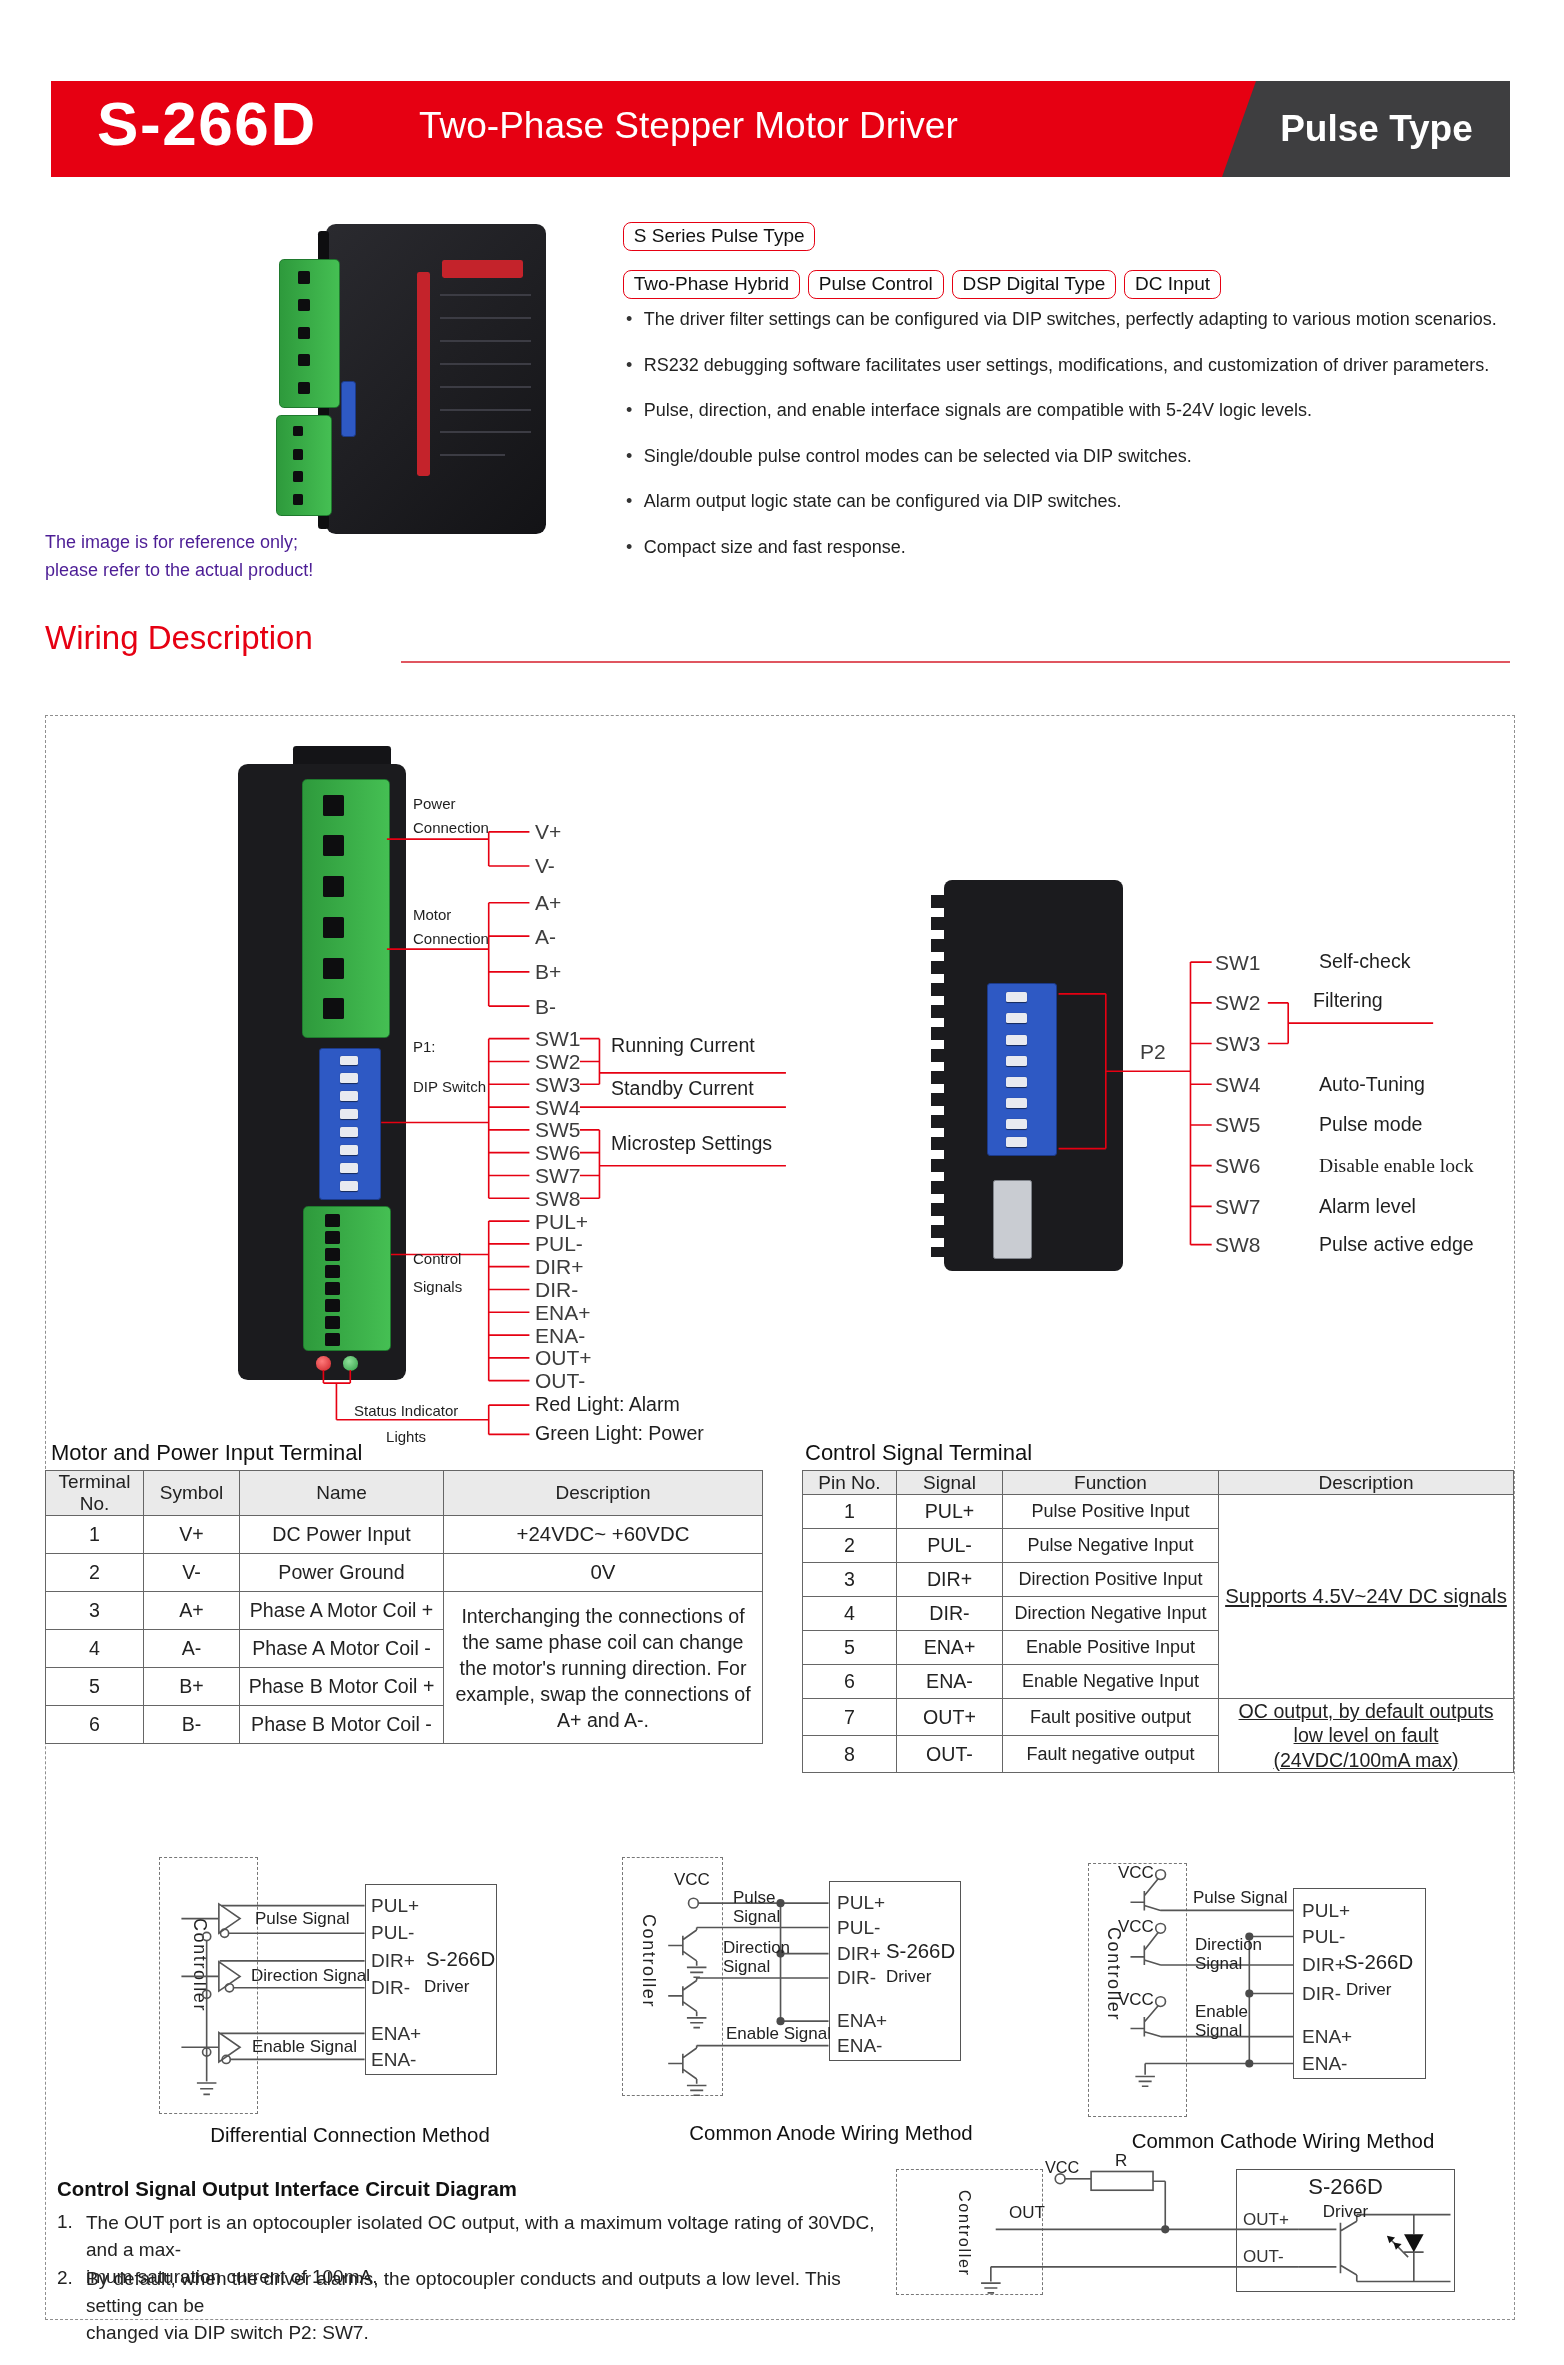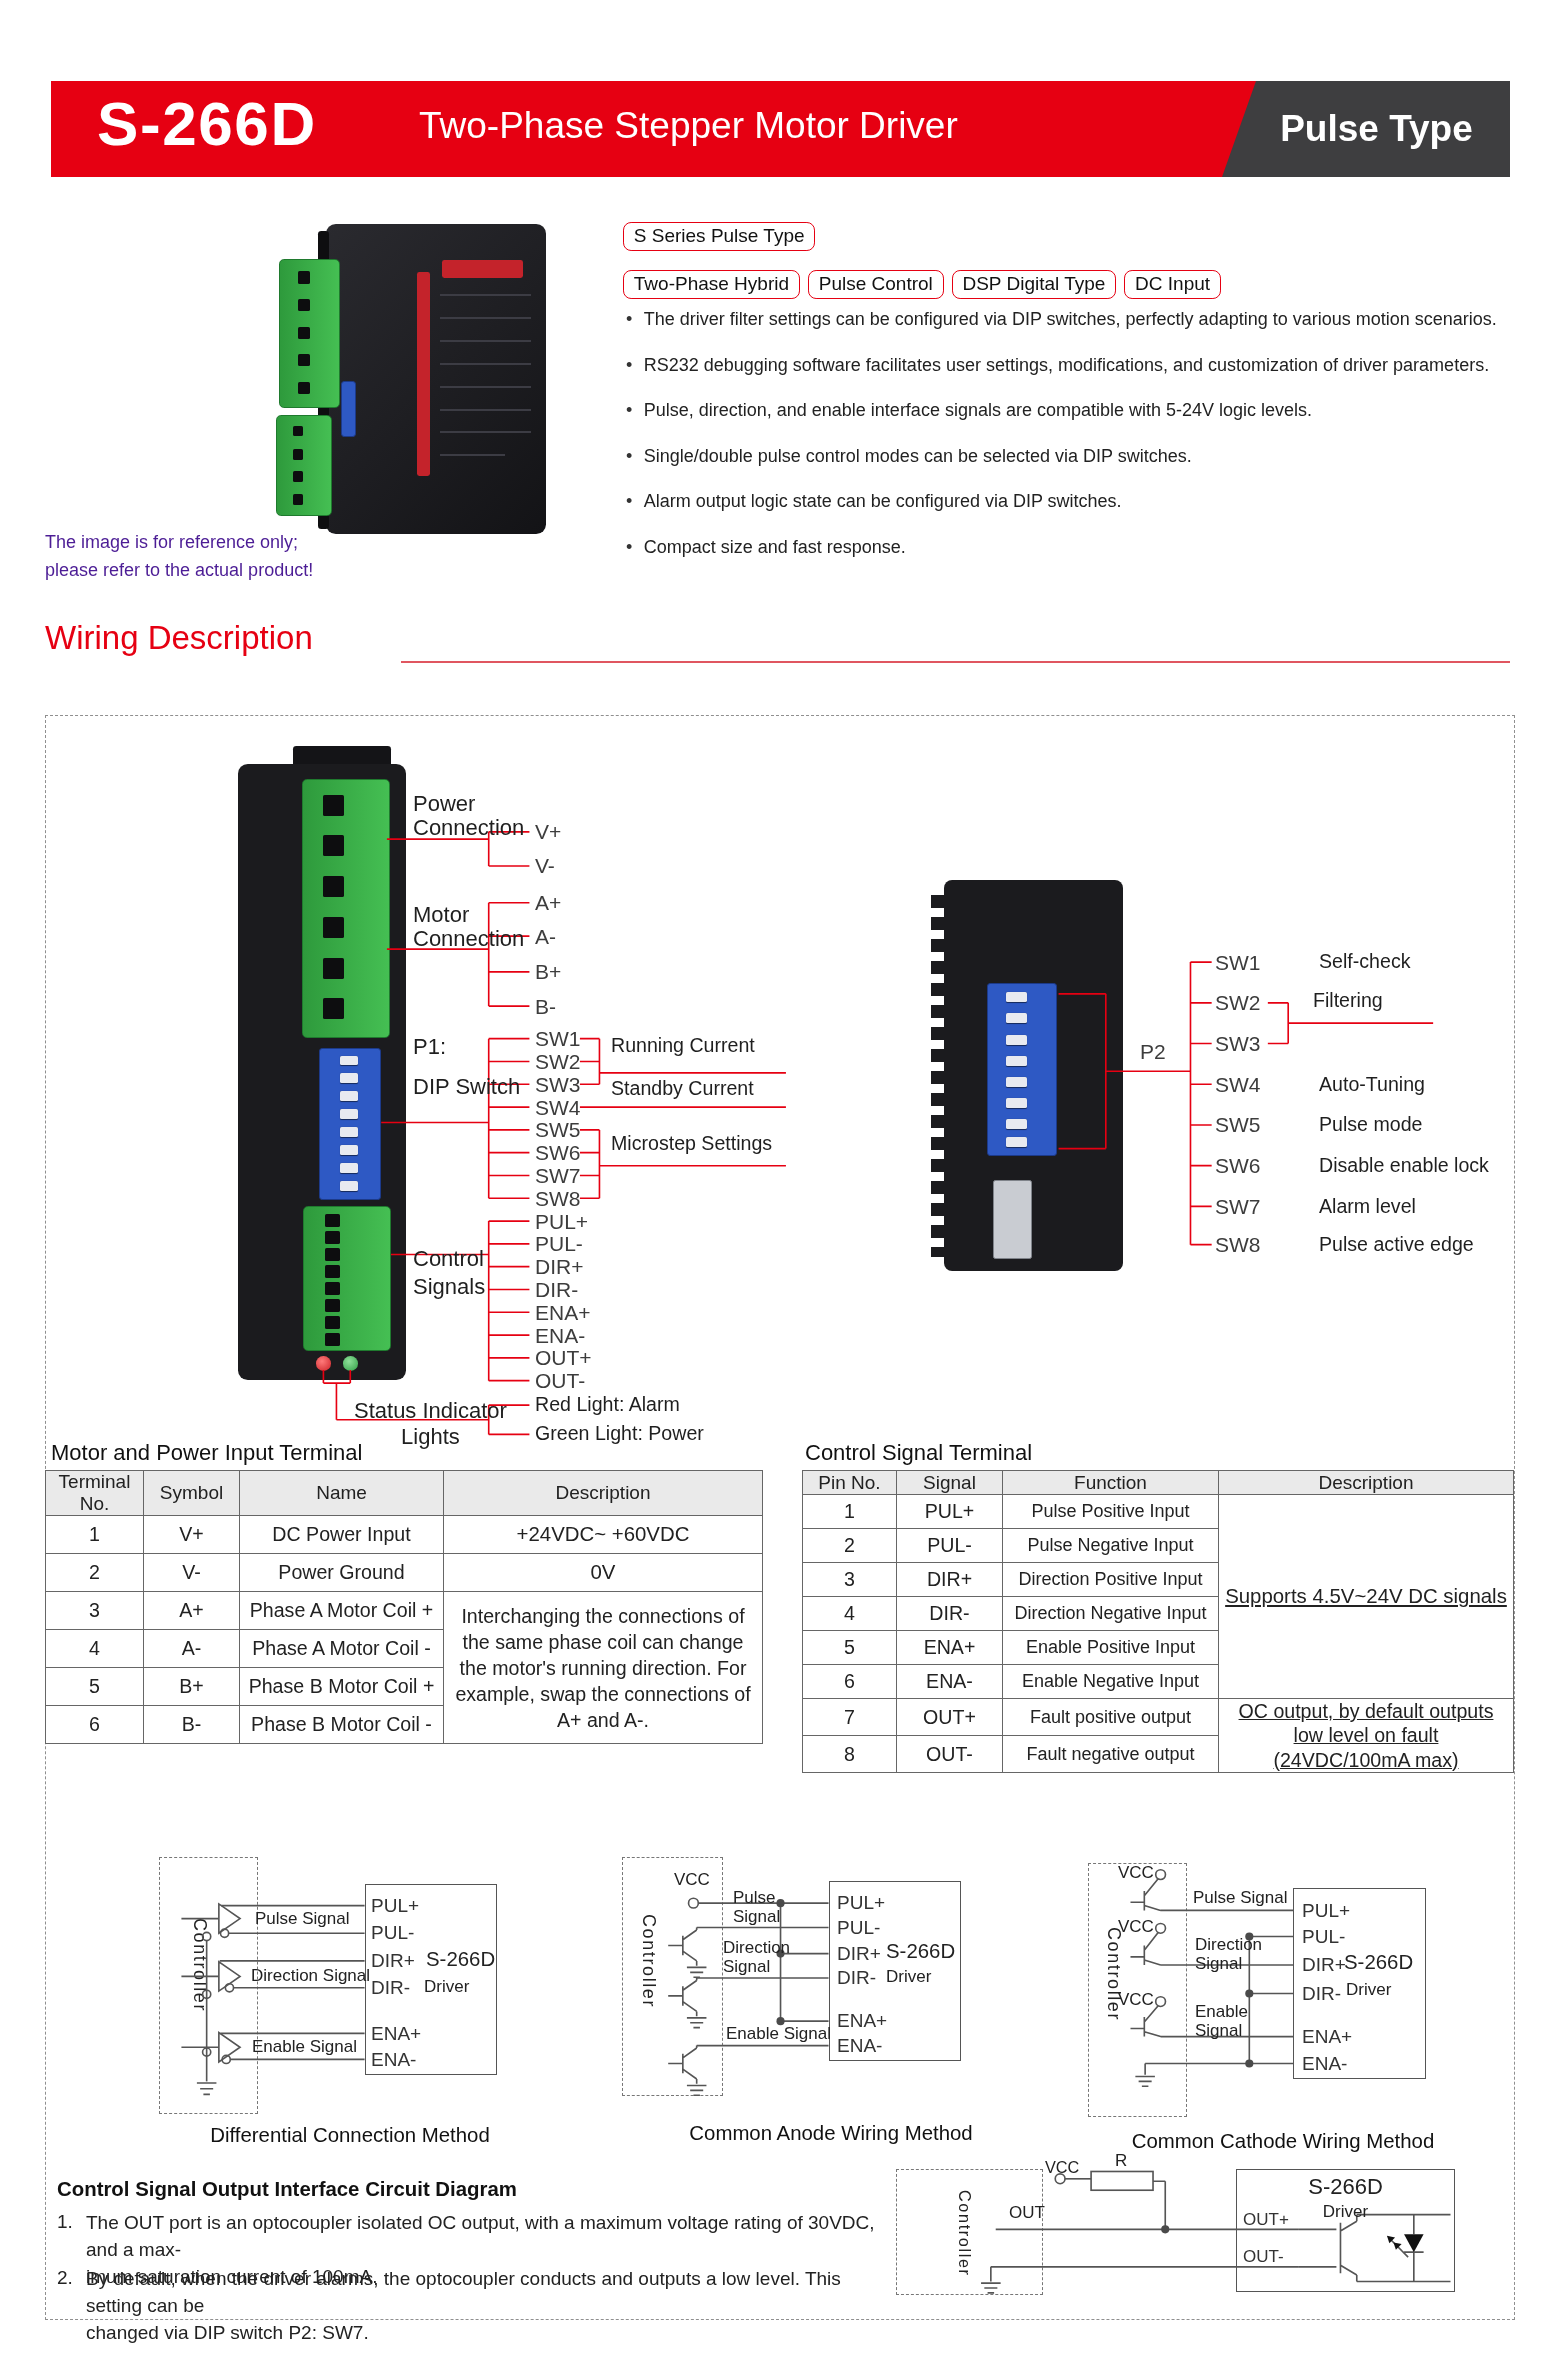--- a/index.html
+++ b/index.html
@@ -21,21 +21,21 @@
   .features li{font-size:18px;color:#222;line-height:19.6px;margin-bottom:26px;white-space:nowrap;}
   .features li::before{content:"•";margin-right:11.4px;color:#333;}
   .refnote{position:absolute;left:45px;top:528px;font-size:18px;line-height:28px;color:#4c1d95;}
   
   .wtitle{position:absolute;left:45px;top:619px;font-size:33px;color:#e60012;font-weight:500;}
   .wrule{position:absolute;left:401px;top:661px;width:1109px;height:2.4px;background:#e05660;}
   .bigdash{position:absolute;left:45px;top:715px;width:1470px;height:1605px;border:1.6px dashed #8f8f8f;box-sizing:border-box;}
   
   .pin{position:absolute;font-size:21px;color:#3d3d3d;line-height:21px;}
   .pin2{position:absolute;font-size:21px;color:#3d3d3d;line-height:21px;}
-  .lbl{position:absolute;font-size:22px;color:#1f1f1f;line-height:24.4px;}
+  .lbl{position:absolute;font-size:15px;color:#1f1f1f;line-height:24.4px;}
   .grp{position:absolute;font-size:19.6px;color:#1f1f1f;line-height:19.6px;}
   .vlab{position:absolute;writing-mode:vertical-rl;font-size:18px;color:#222;letter-spacing:1.6px;}
   .dpin{position:absolute;font-size:19px;color:#333;line-height:19px;}
   .dsig{position:absolute;font-size:17px;color:#222;line-height:19px;}
   .dmodel{position:absolute;font-size:20.4px;color:#222;}
   .dword{position:absolute;font-size:17px;color:#222;}
   .caption{position:absolute;text-align:center;font-size:20.4px;color:#111;}
   .cbox{position:absolute;border:1.6px dashed #777;box-sizing:border-box;}
   .dbox{position:absolute;border:1.6px solid #555;box-sizing:border-box;background:#fff0;}
   
@@ -245,21 +245,21 @@
     <span class="pin2" style="left:352px;top:202px;">SW3</span>
     <span class="pin2" style="left:352px;top:243px;">SW4</span>
     <span class="pin2" style="left:352px;top:283px;">SW5</span>
     <span class="pin2" style="left:352px;top:324px;">SW6</span>
     <span class="pin2" style="left:352px;top:365px;">SW7</span>
     <span class="pin2" style="left:352px;top:403px;">SW8</span>
     <span class="grp" style="left:456px;top:121px;">Self-check</span>
     <span class="grp" style="left:450px;top:160px;">Filtering</span>
     <span class="grp" style="left:456px;top:244px;">Auto-Tuning</span>
     <span class="grp" style="left:456px;top:284px;">Pulse mode</span>
-    <span class="grp" style="left:456px;top:325px;">Disable enable lock</span>
+    <span class="grp" style="left:456px;top:325px;font-family:Liberation Serif, serif;">Disable enable lock</span>
     <span class="grp" style="left:456px;top:366px;">Alarm level</span>
     <span class="grp" style="left:456px;top:404px;">Pulse active edge</span>
   </div>
 
   <div class="ttitle" style="left:51px;top:1440px;">Motor and Power Input Terminal</div>
   <table class="t" style="left:45px;top:1470px;width:717px;">
     <colgroup>
         <col style="width:98px">
         <col style="width:96px">
         <col style="width:204px">

